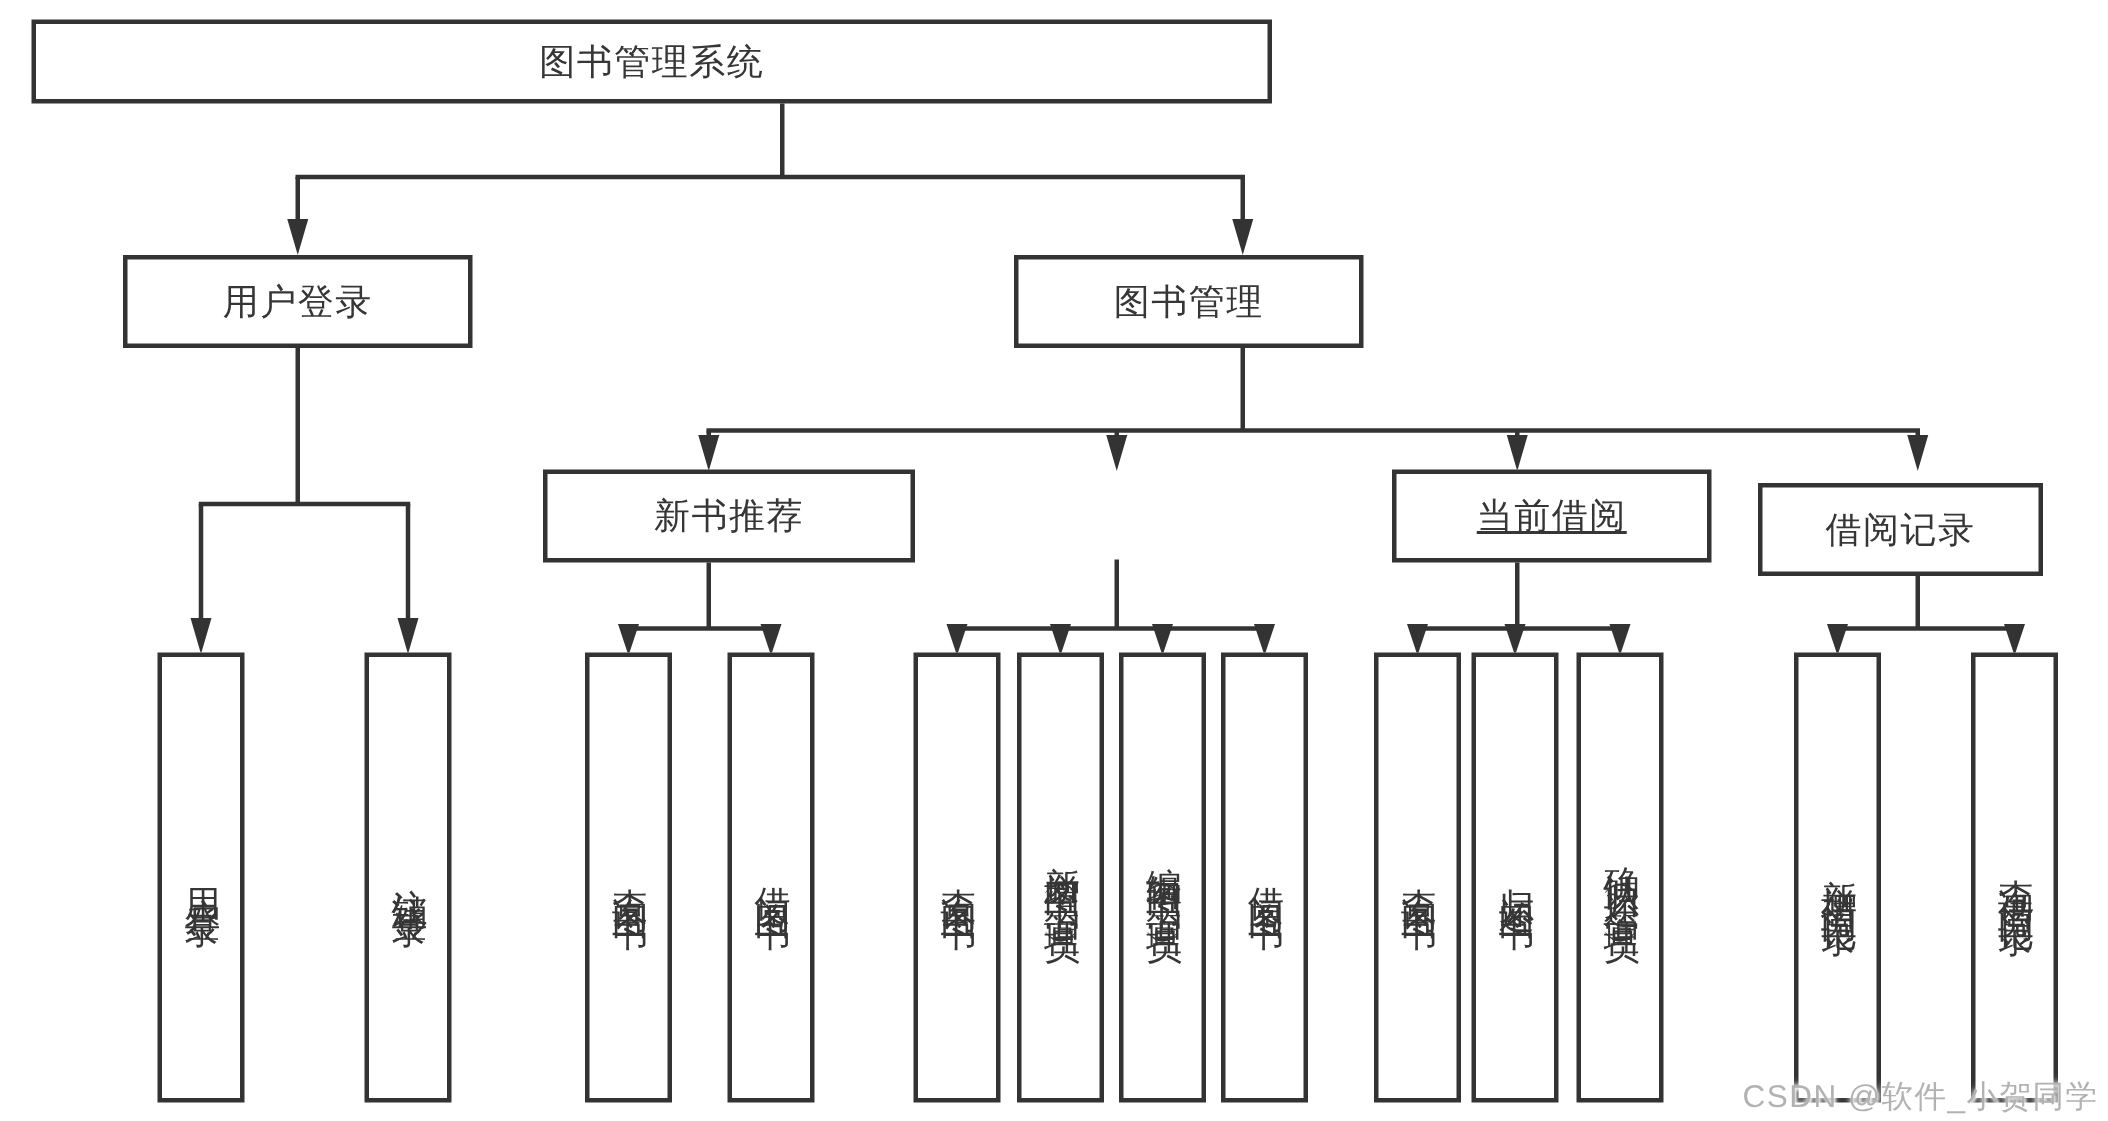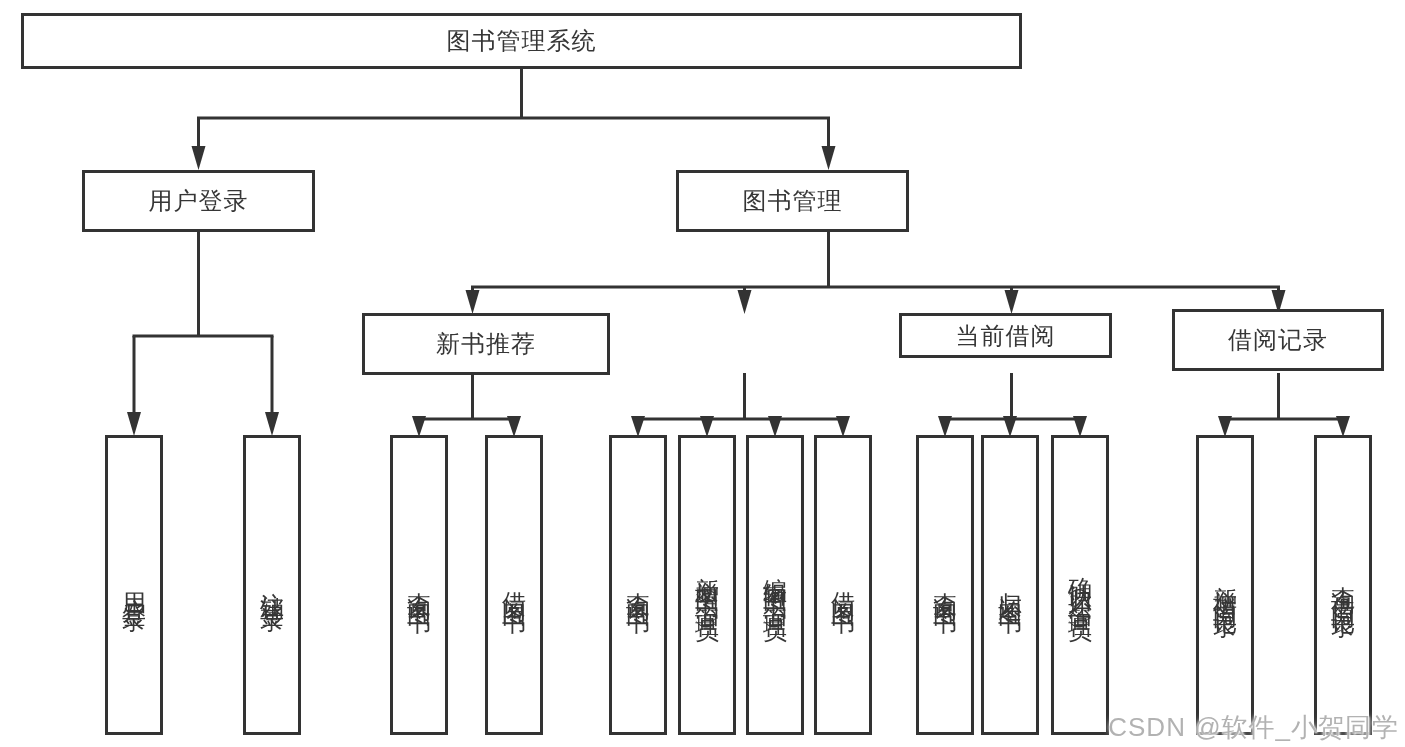--- a/index.html
+++ b/index.html
@@ -38,21 +38,21 @@
     font-size: 24px;
     letter-spacing: 6px;
     line-height: 1;
     white-space: nowrap;
   }
   .watermark {
     position: absolute;
     right: 6px;
     bottom: 2px;
     z-index: 3;
-    font-size: 26px;
+    font-size: 21px;
     color: #b2b2b2;
     letter-spacing: 1px;
     text-shadow: 0 0 6px #ffffff, 0 0 3px #ffffff, 1px 1px 2px #ffffff;
     white-space: nowrap;
   }
 </style>
 </head>
 <body>
 
 <div id="canvas">
@@ -112,38 +112,38 @@
 
       <polygon points="938,416 952,416 945,437"></polygon>
       <polygon points="1003,416 1017,416 1010,437"></polygon>
       <polygon points="1073,416 1087,416 1080,437"></polygon>
 
       <polygon points="1218,416 1232,416 1225,437"></polygon>
       <polygon points="1336,416 1350,416 1343,437"></polygon>
     </g>
   </svg>
 
-  <div class="node h-node" style="left:21px; top:13px; width:1001px; height:56px;">
+  <div class="node h-node" style="left:21px; top:13px; width:827px; height:56px;">
     <span class="lbl">图书管理系统</span>
   </div>
 
   <div class="node h-node" style="left:82px; top:170px; width:233px; height:62px;">
     <span class="lbl">用户登录</span>
   </div>
   <div class="node h-node" style="left:676px; top:170px; width:233px; height:62px;">
     <span class="lbl">图书管理</span>
   </div>
 
   <div class="node h-node" style="left:362px; top:313px; width:248px; height:62px;">
     <span class="lbl">新书推荐</span>
   </div>
-  <div class="node h-node" style="left:899px; top:313px; width:213px; height:45px;">
+  <div class="node h-node" style="left:928px; top:313px; width:213px; height:62px;text-decoration:underline;">
     <span class="lbl">当前借阅</span>
   </div>
-  <div class="node h-node" style="left:1172px; top:309px; width:212px; height:62px;">
+  <div class="node h-node" style="left:1172px; top:322px; width:190px; height:62px;">
     <span class="lbl">借阅记录</span>
   </div>
 
   <div class="node v-node" style="left:105px; top:435px; width:58px; height:300px;">
     <span class="lbl">用户登录</span>
   </div>
   <div class="node v-node" style="left:243px; top:435px; width:58px; height:300px;">
     <span class="lbl">注销登录</span>
   </div>
 

